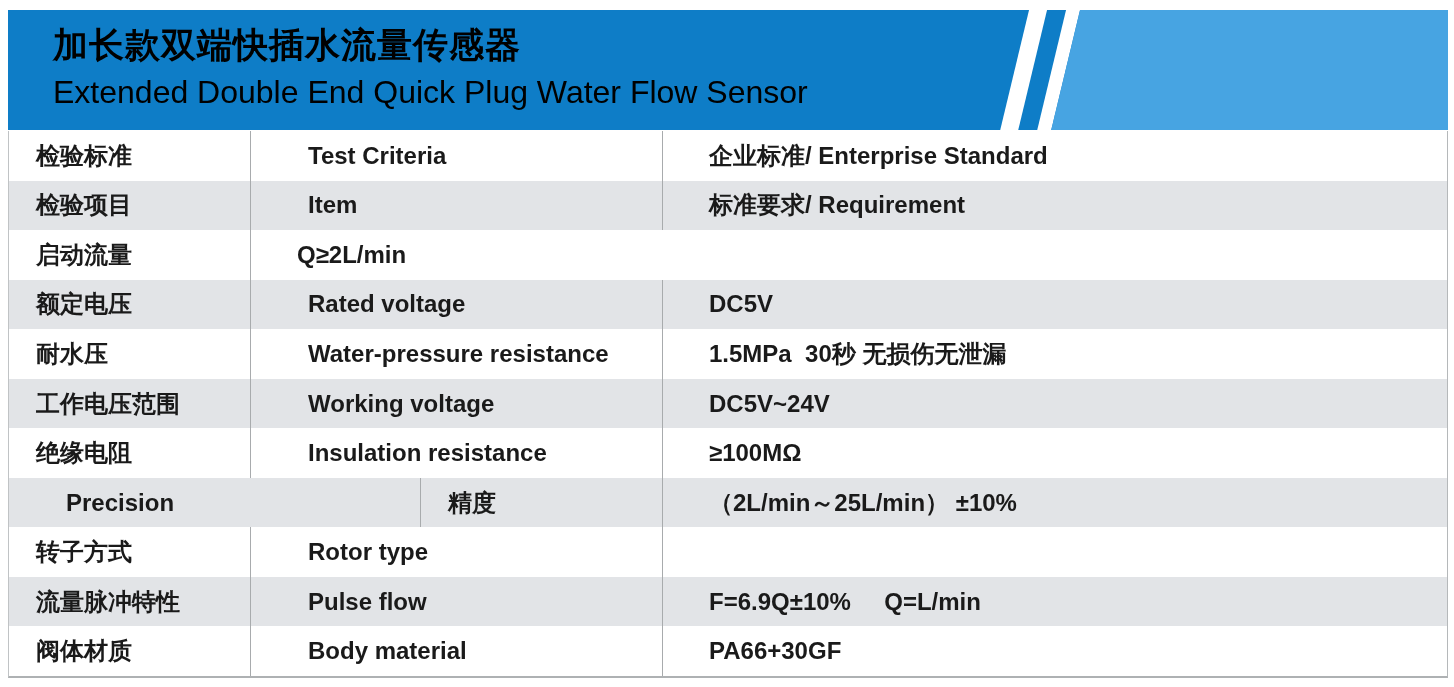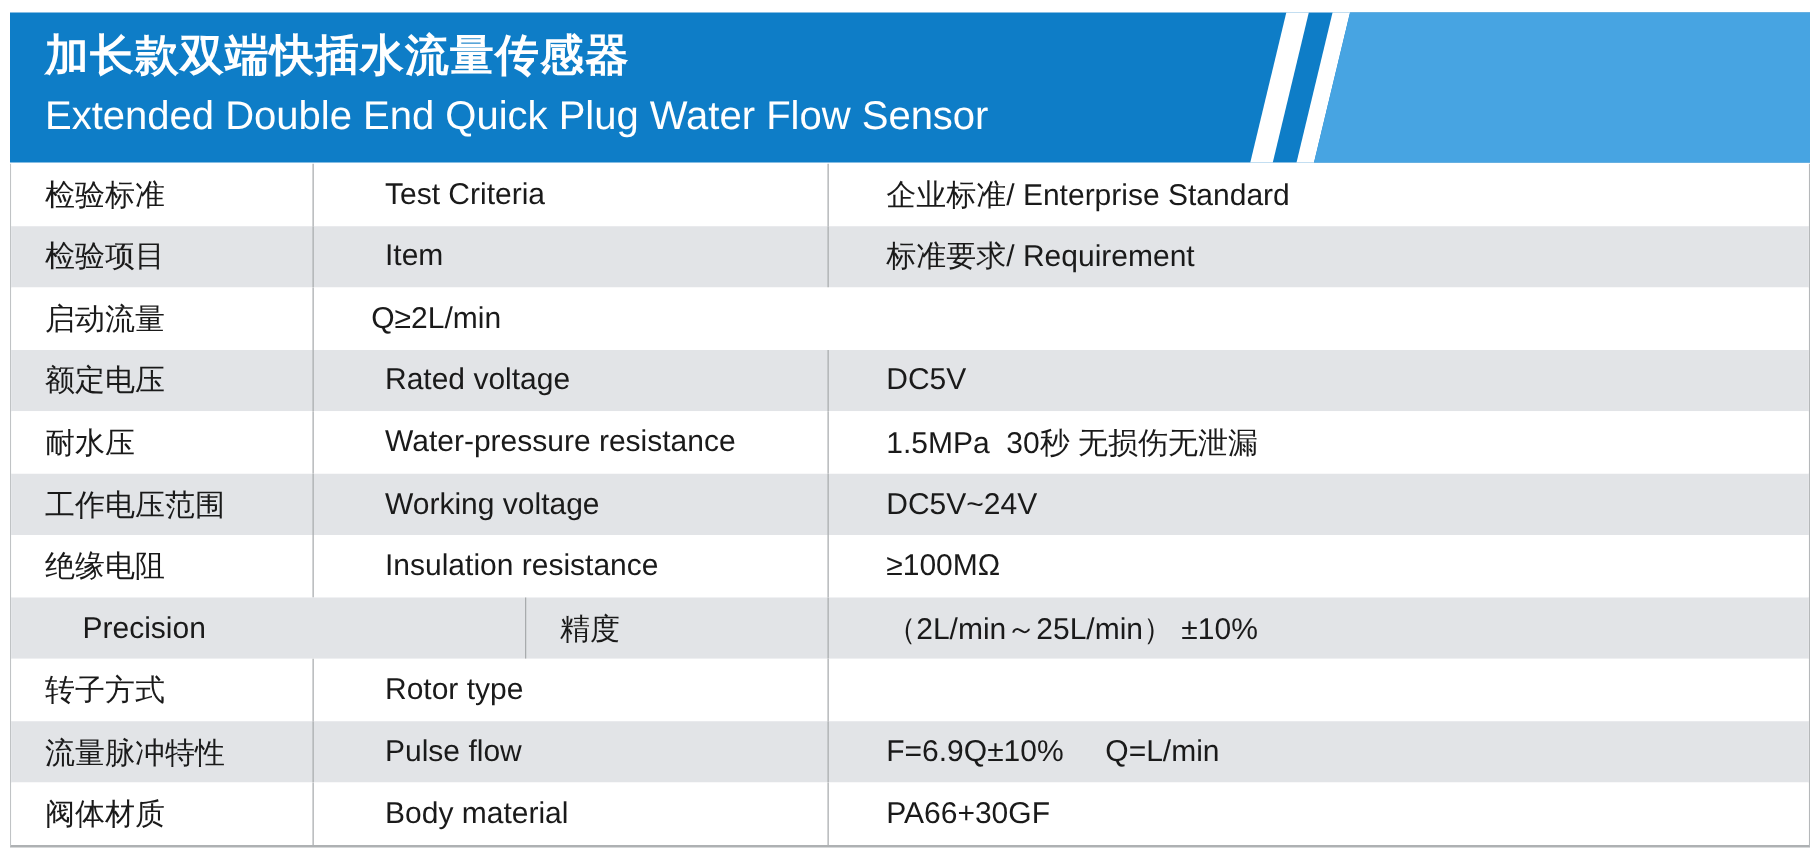--- a/index.html
+++ b/index.html
@@ -21,23 +21,23 @@
     position: absolute;
     left: 8px;
     top: 10px;
     width: 1440px;
     height: 120px;
     background: #0e7dc7;
     overflow: hidden;
   }
   .banner-titles {
     position: absolute;
-    left: 28px;
+    left: 45px;
     top: 0;
-    color: #ffffff;
+    color: #000000;
   }
   .title-zh {
     margin-top: 15px;
     font-size: 35px;
     font-weight: bold;
     letter-spacing: 1px;
     line-height: 1.15;
     white-space: pre;
   }
   .title-en {
@@ -72,20 +72,21 @@
     border-bottom: 2px solid #aeb1b3;
     display: flex;
     flex-direction: column;
     background: #ffffff;
   }
   .row {
     flex: 1;
     display: flex;
     align-items: stretch;
     background: #ffffff;
+    font-weight: bold;
   }
   .row:nth-child(even) { background: #e2e4e7; }
   .cell {
     display: flex;
     align-items: center;
     box-sizing: border-box;
     font-size: 24px;
     color: #1a1a1a;
     white-space: pre;
     overflow: hidden;

